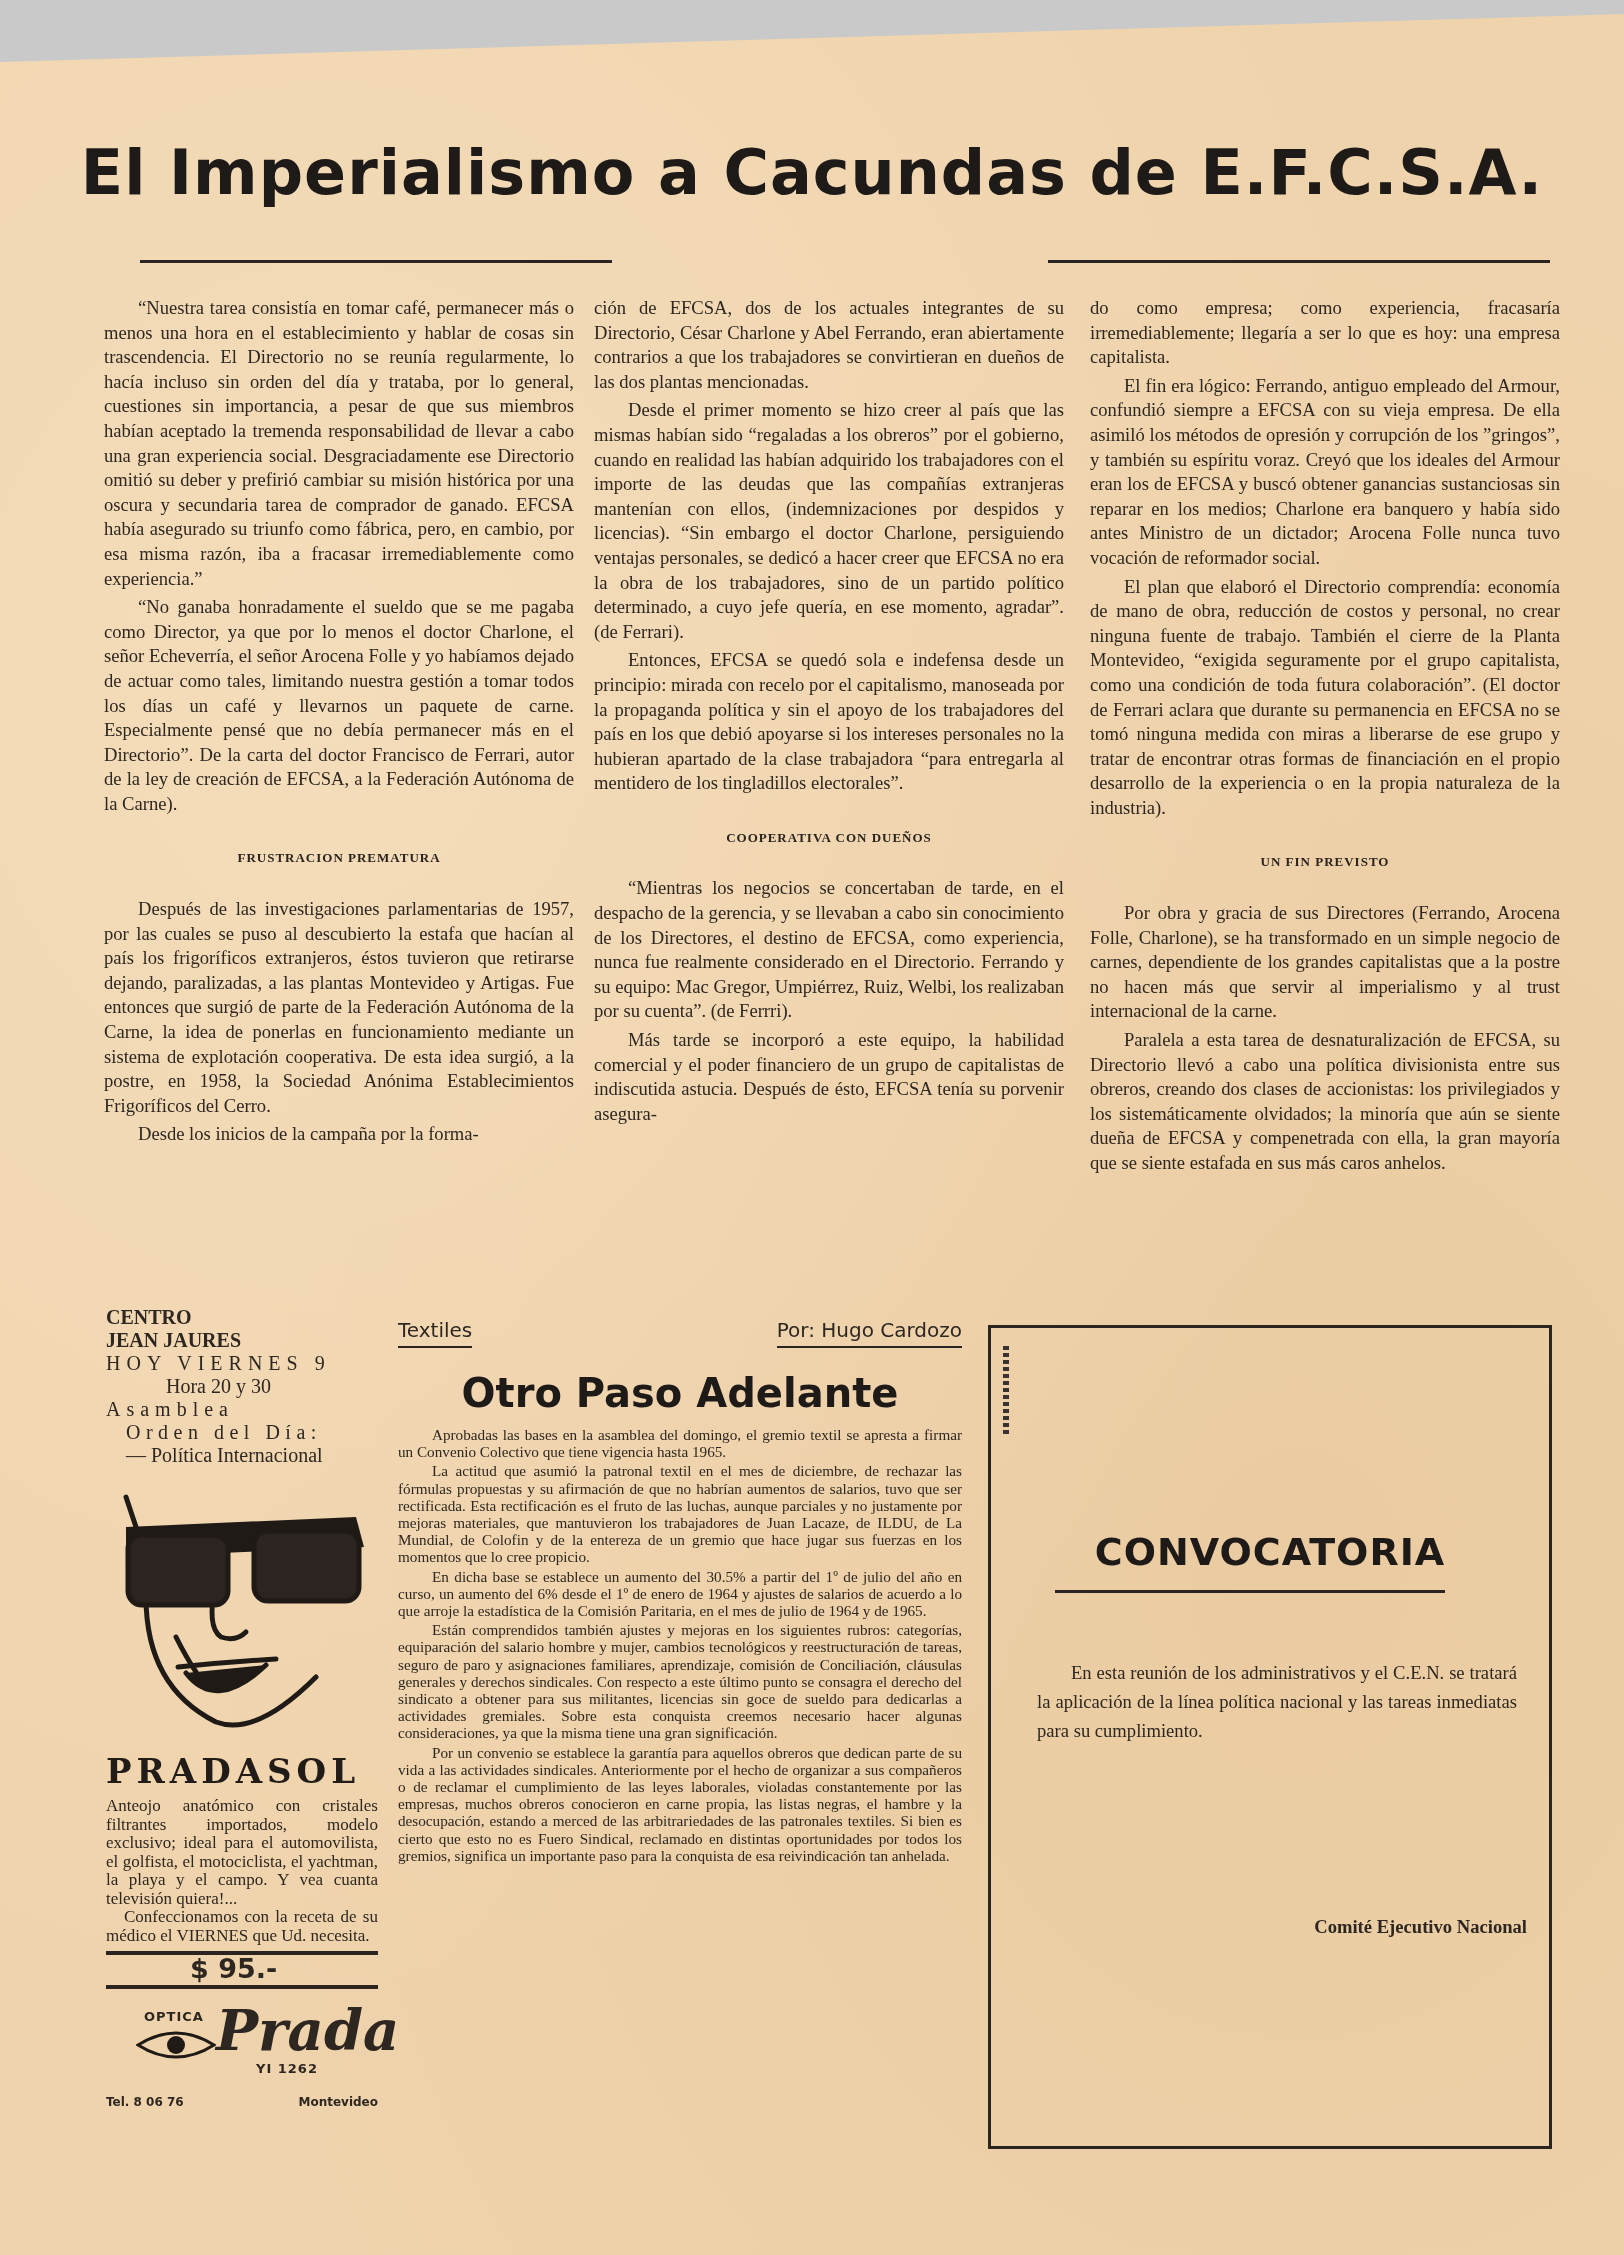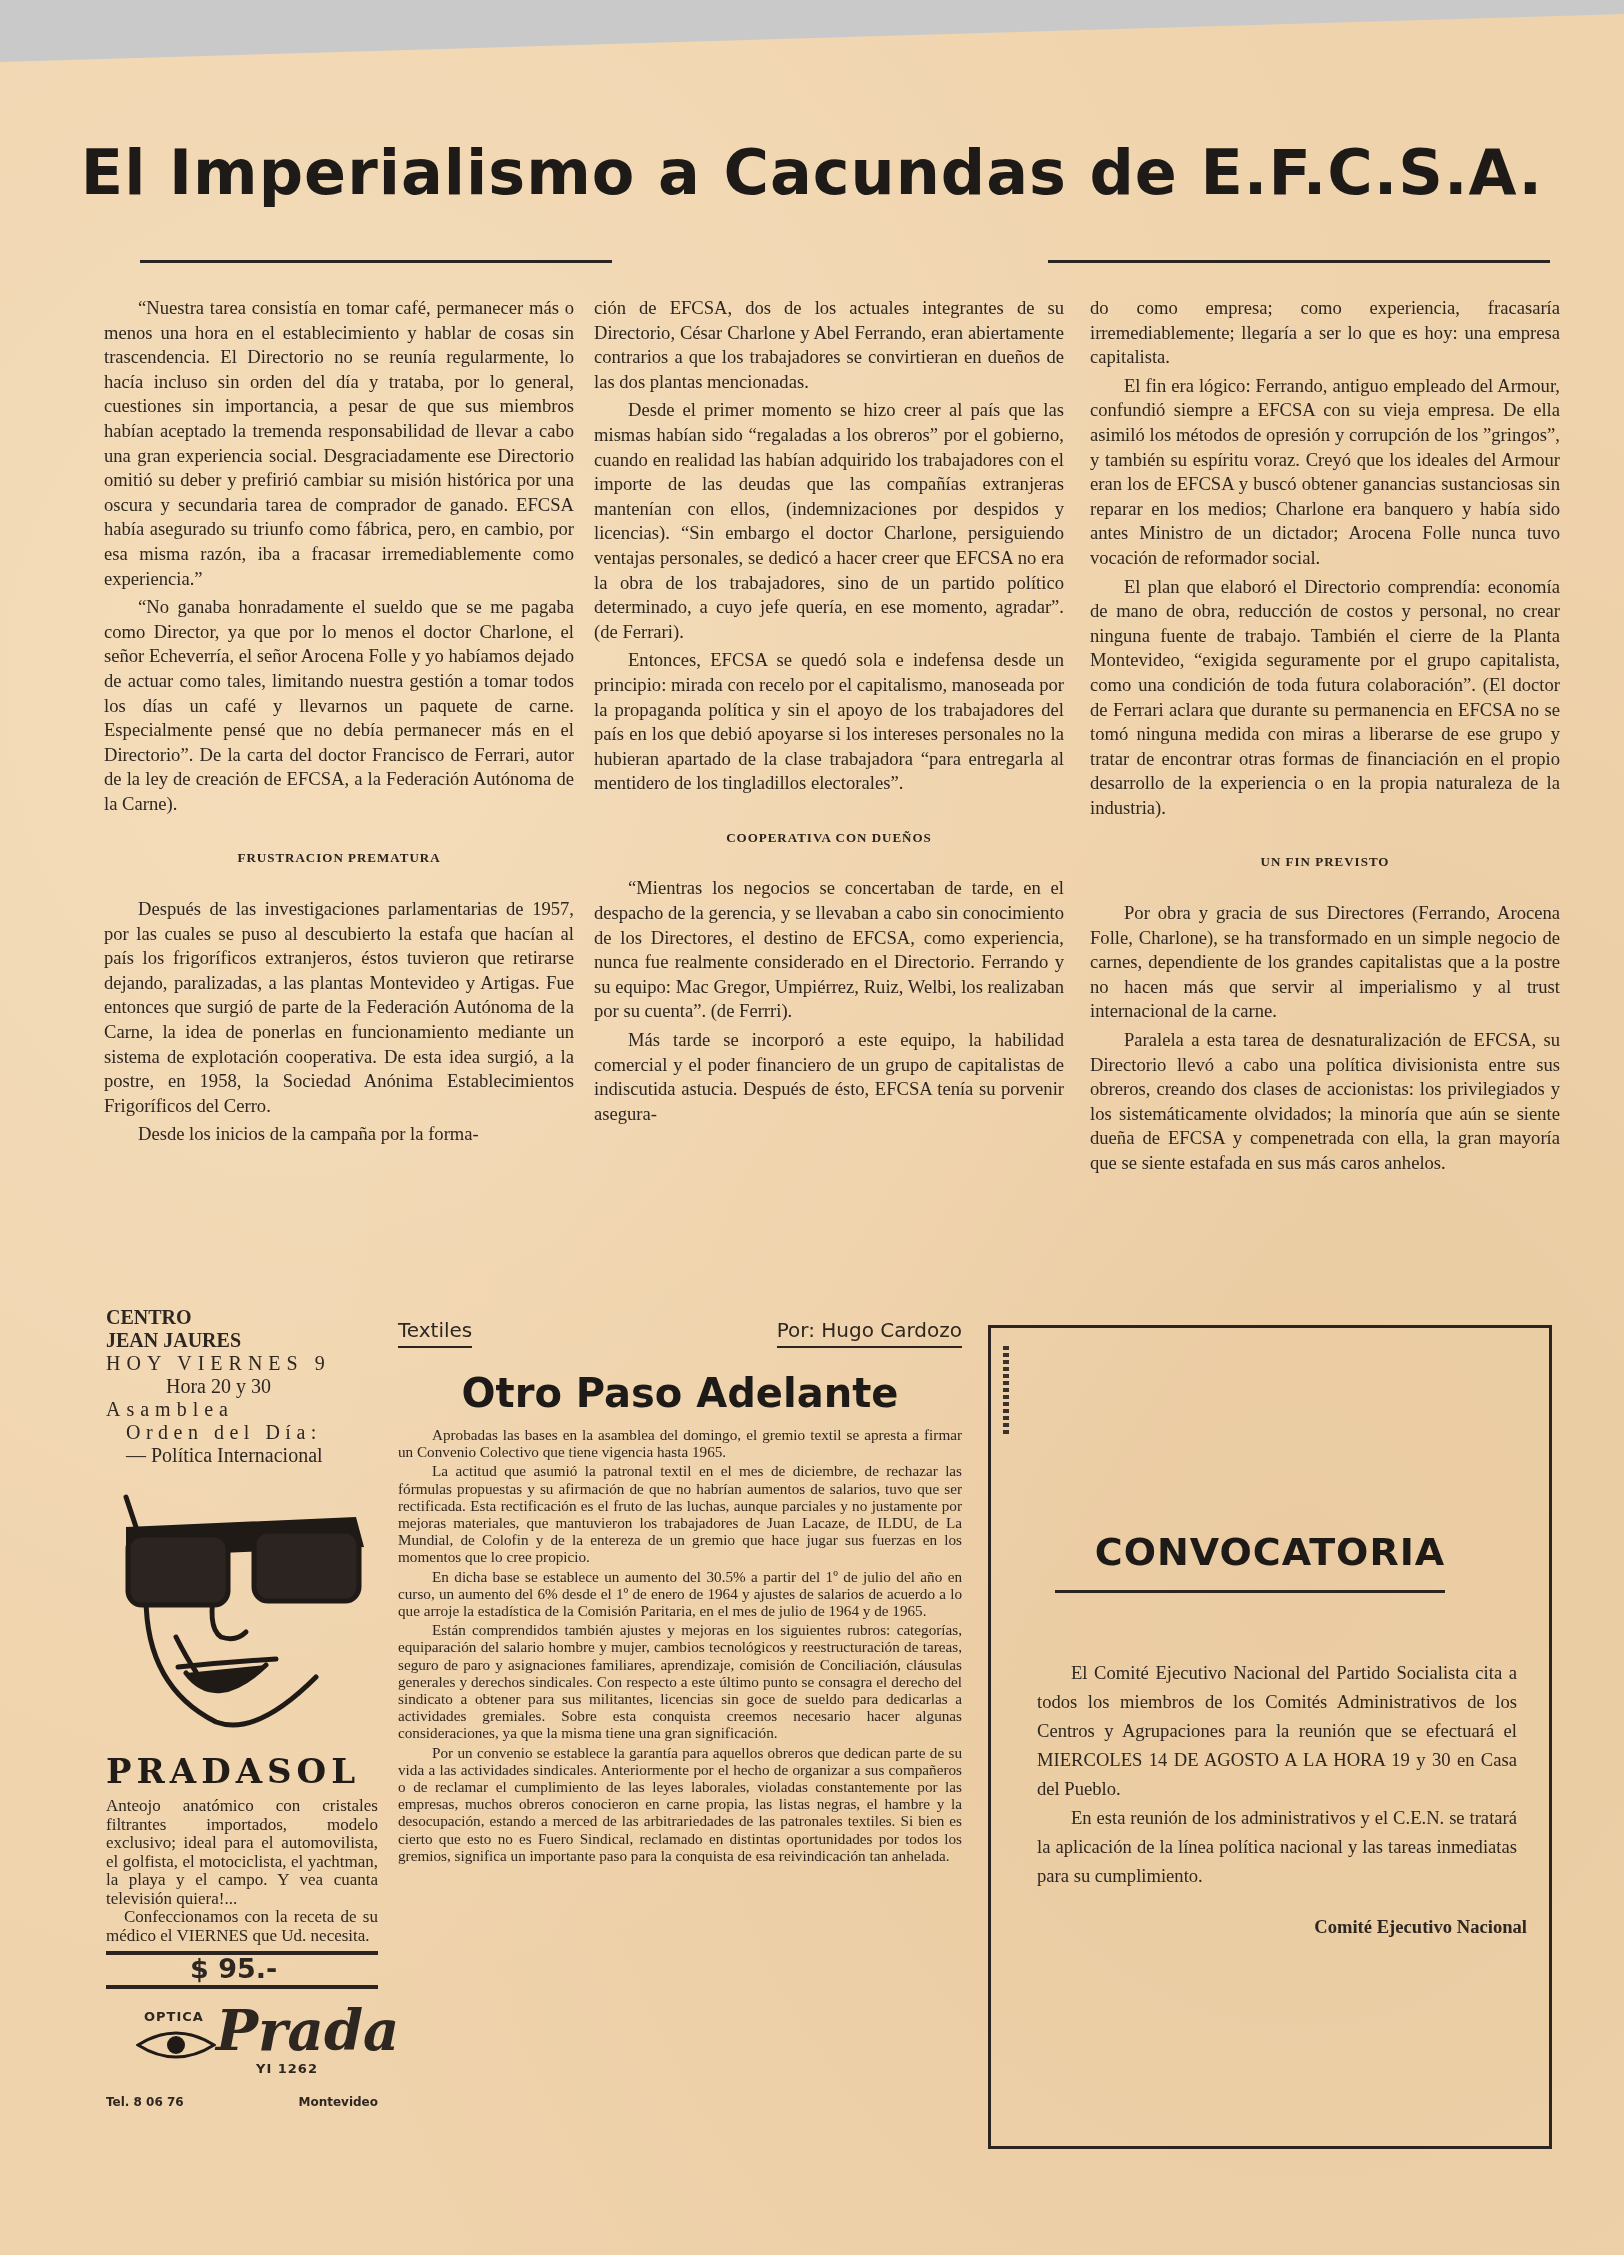--- a/index.html
+++ b/index.html
@@ -185,17 +185,16 @@
     <p>Están comprendidos también ajustes y mejoras en los siguientes rubros: categorías, equiparación del salario hombre y mujer, cambios tecnológicos y reestructuración de tareas, seguro de paro y asignaciones familiares, aprendizaje, comisión de Conciliación, cláusulas generales y derechos sindicales. Con respecto a este último punto se consagra el derecho del sindicato a obtener para sus militantes, licencias sin goce de sueldo para dedicarlas a actividades gremiales. Sobre esta conquista creemos necesario hacer algunas consideraciones, ya que la misma tiene una gran significación.</p>
     <p>Por un convenio se establece la garantía para aquellos obreros que dedican parte de su vida a las actividades sindicales. Anteriormente por el hecho de organizar a sus compañeros o de reclamar el cumplimiento de las leyes laborales, violadas constantemente por las empresas, muchos obreros conocieron en carne propia, las listas negras, el hambre y la desocupación, estando a merced de las arbitrariedades de las patronales textiles. Si bien es cierto que esto no es Fuero Sindical, reclamado en distintas oportunidades por todos los gremios, significa un importante paso para la conquista de esa reivindicación tan anhelada.</p>
   </div>
 </div>
 
 <div class="conv">
   <div class="mark"></div>
   <h2>CONVOCATORIA</h2>
   <div class="uline"></div>
   <div class="text">
-    <p>El Comité Ejecutivo Nacional del Partido Socialista cita a todos los miembros de los Comités Administrativos de los Centros y Agrupaciones para la reunión que se efectuará el MIERCOLES 14 DE AGOSTO A LA HORA 19 y 30 en Casa del Pueblo.</p>
     <p>En esta reunión de los administrativos y el C.E.N. se tratará la aplicación de la línea política nacional y las tareas inmediatas para su cumplimiento.</p>
   </div>
   <div class="sign">Comité Ejecutivo Nacional</div>
 </div>
 
 </body></html>

